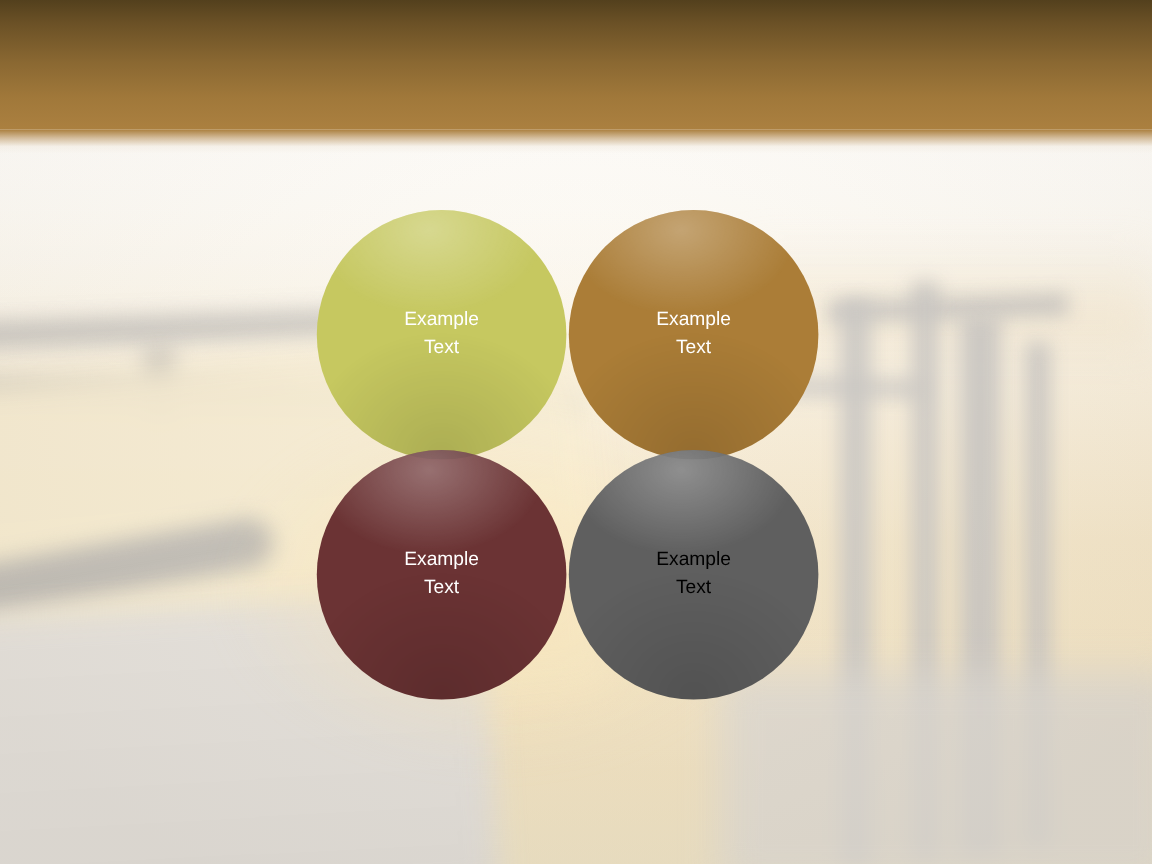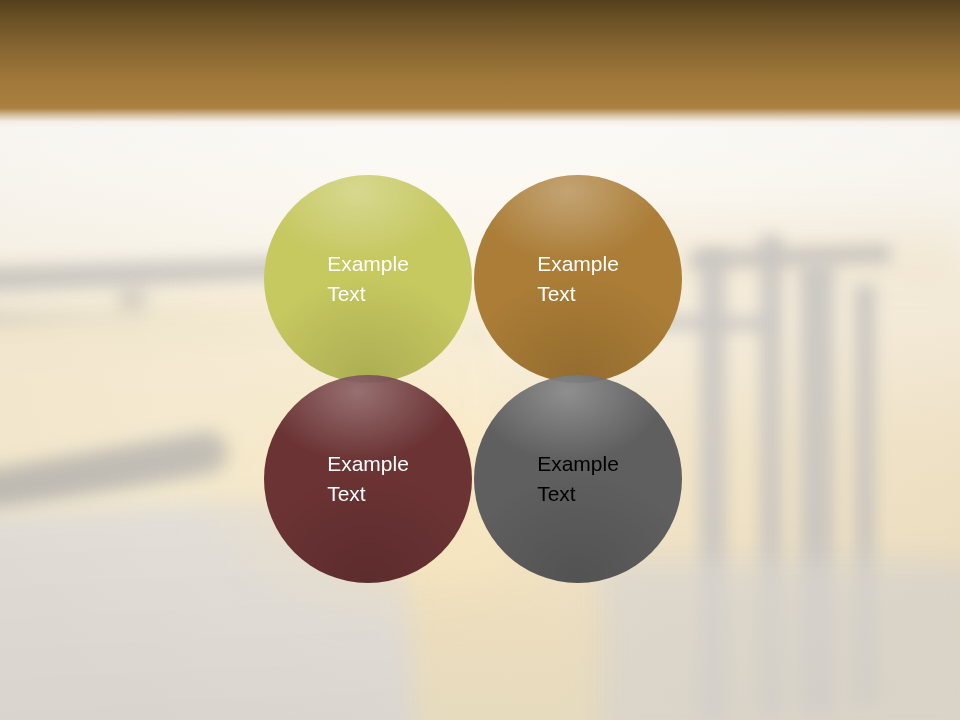--- a/index.html
+++ b/index.html
@@ -214,21 +214,22 @@
     z-index: 10;
   }
   .circle {
     position: absolute;
     width: 208px;
     height: 208px;
     border-radius: 50%;
     display: flex;
     align-items: center;
     justify-content: center;
-    font-size: 21px;
+    text-align: center;
+    font-size: 16px;
     line-height: 1.42;
   }
   .circle .label { position: relative; z-index: 2; }
   .gloss {
     position: absolute;
     inset: 0;
     border-radius: 50%;
     background:
       radial-gradient(ellipse 75% 55% at 45% 8%, rgba(255,255,255,.30), rgba(255,255,255,0) 62%),
       radial-gradient(ellipse 95% 85% at 50% 98%, rgba(0,0,0,.13), rgba(0,0,0,0) 58%);

